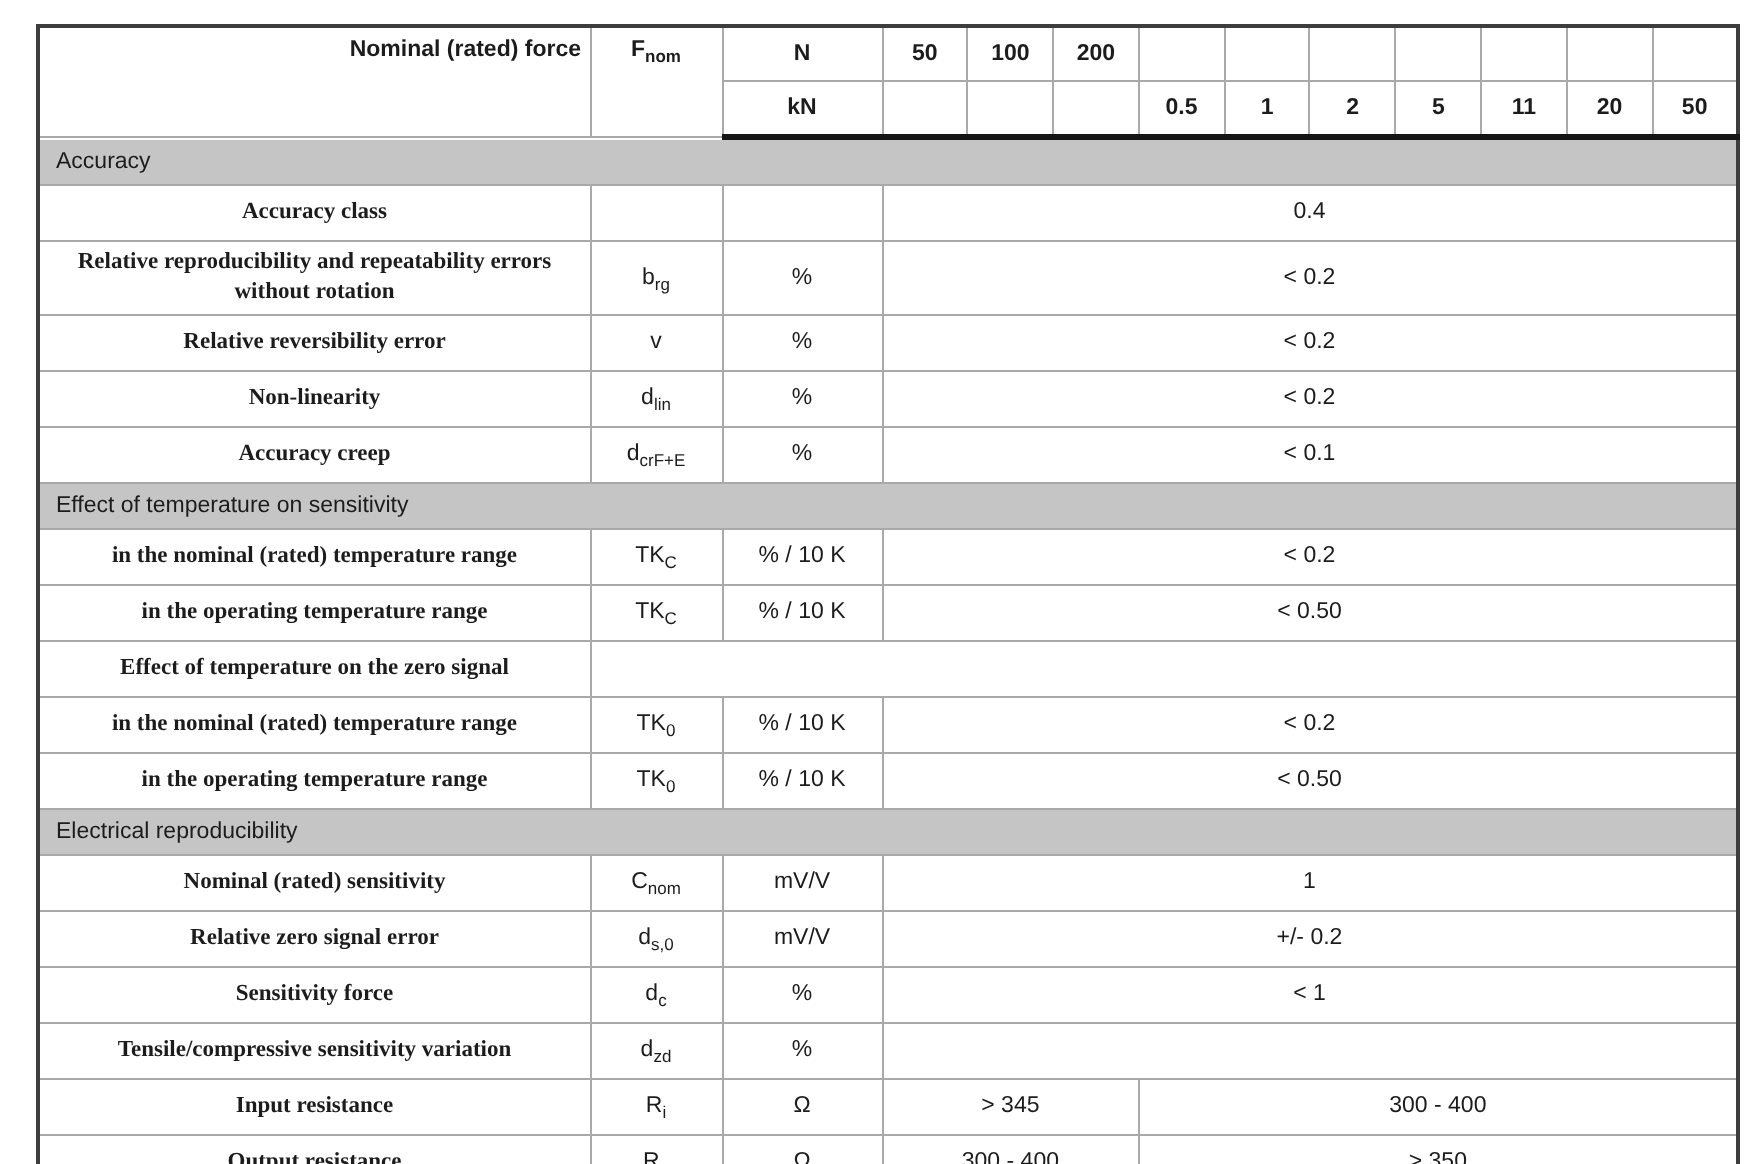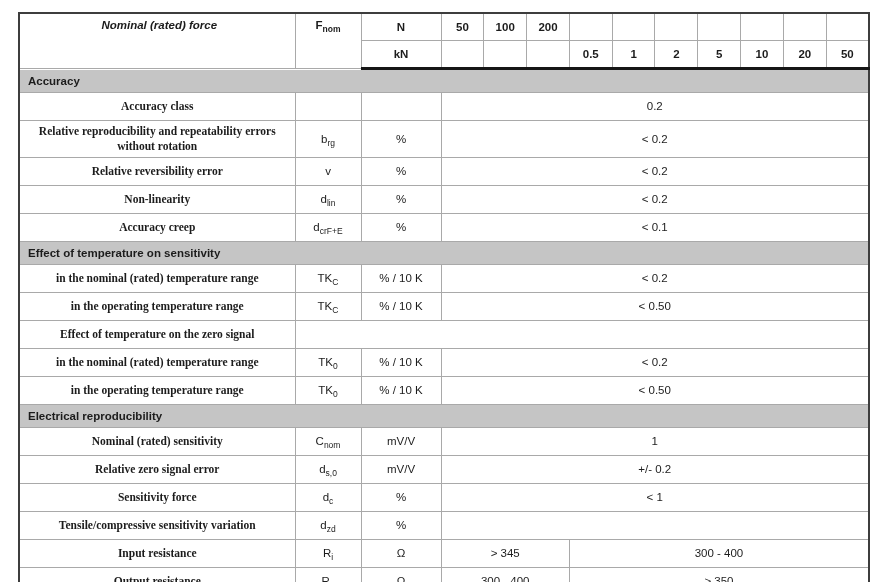--- a/index.html
+++ b/index.html
@@ -30,33 +30,32 @@
   }
   
   col.c-label  { width: 276px; }
   col.c-symbol { width: 66px; }
   col.c-unit   { width: 80px; }
   col.c-val    { width: 42.8px; }
 
   
   thead td { font-weight: bold; height: 22px; }
   thead td.head-label {
-    text-align: center;
+    text-align: right;
     vertical-align: top;
     padding: 4px 4px 2px 8px;
-    font-style: italic;
   }
   thead td.head-symbol { vertical-align: top; padding-top: 4px; }
   thead tr.hdr-bottom td { border-bottom: 3px solid #161616; }
   td.hdr-merged-bottom { border-bottom: 3px solid #161616; }
 
   
   tr.section td {
     background: #c5c5c5;
-    font-weight: bold;
+    font-weight: normal;
     text-align: left;
     padding-left: 8px;
     height: 18px;
     border-left: 2px solid #3d3d3d;
     border-right: 2px solid #3d3d3d;
   }
 
   
   tbody td { height: 23px; }
   td.param {
@@ -111,36 +110,36 @@
       </tr>
       <tr class="hdr-bottom">
         <td>kN</td>
         <td></td>
         <td></td>
         <td></td>
         <td>0.5</td>
         <td>1</td>
         <td>2</td>
         <td>5</td>
-        <td>10</td>
+        <td>11</td>
         <td>20</td>
         <td>50</td>
       </tr>
     </thead>
     <tbody>
 
       <tr class="section">
         <td colspan="13">Accuracy</td>
       </tr>
 
       <tr>
         <td class="param">Accuracy class</td>
         <td></td>
         <td></td>
-        <td colspan="10">0.2</td>
+        <td colspan="10">0.4</td>
       </tr>
 
       <tr>
         <td class="param wrap">Relative reproducibility and repeatability errors without rotation</td>
         <td><span>b</span><sub>rg</sub></td>
         <td>%</td>
         <td colspan="10">&lt; 0.2</td>
       </tr>
 
       <tr>

